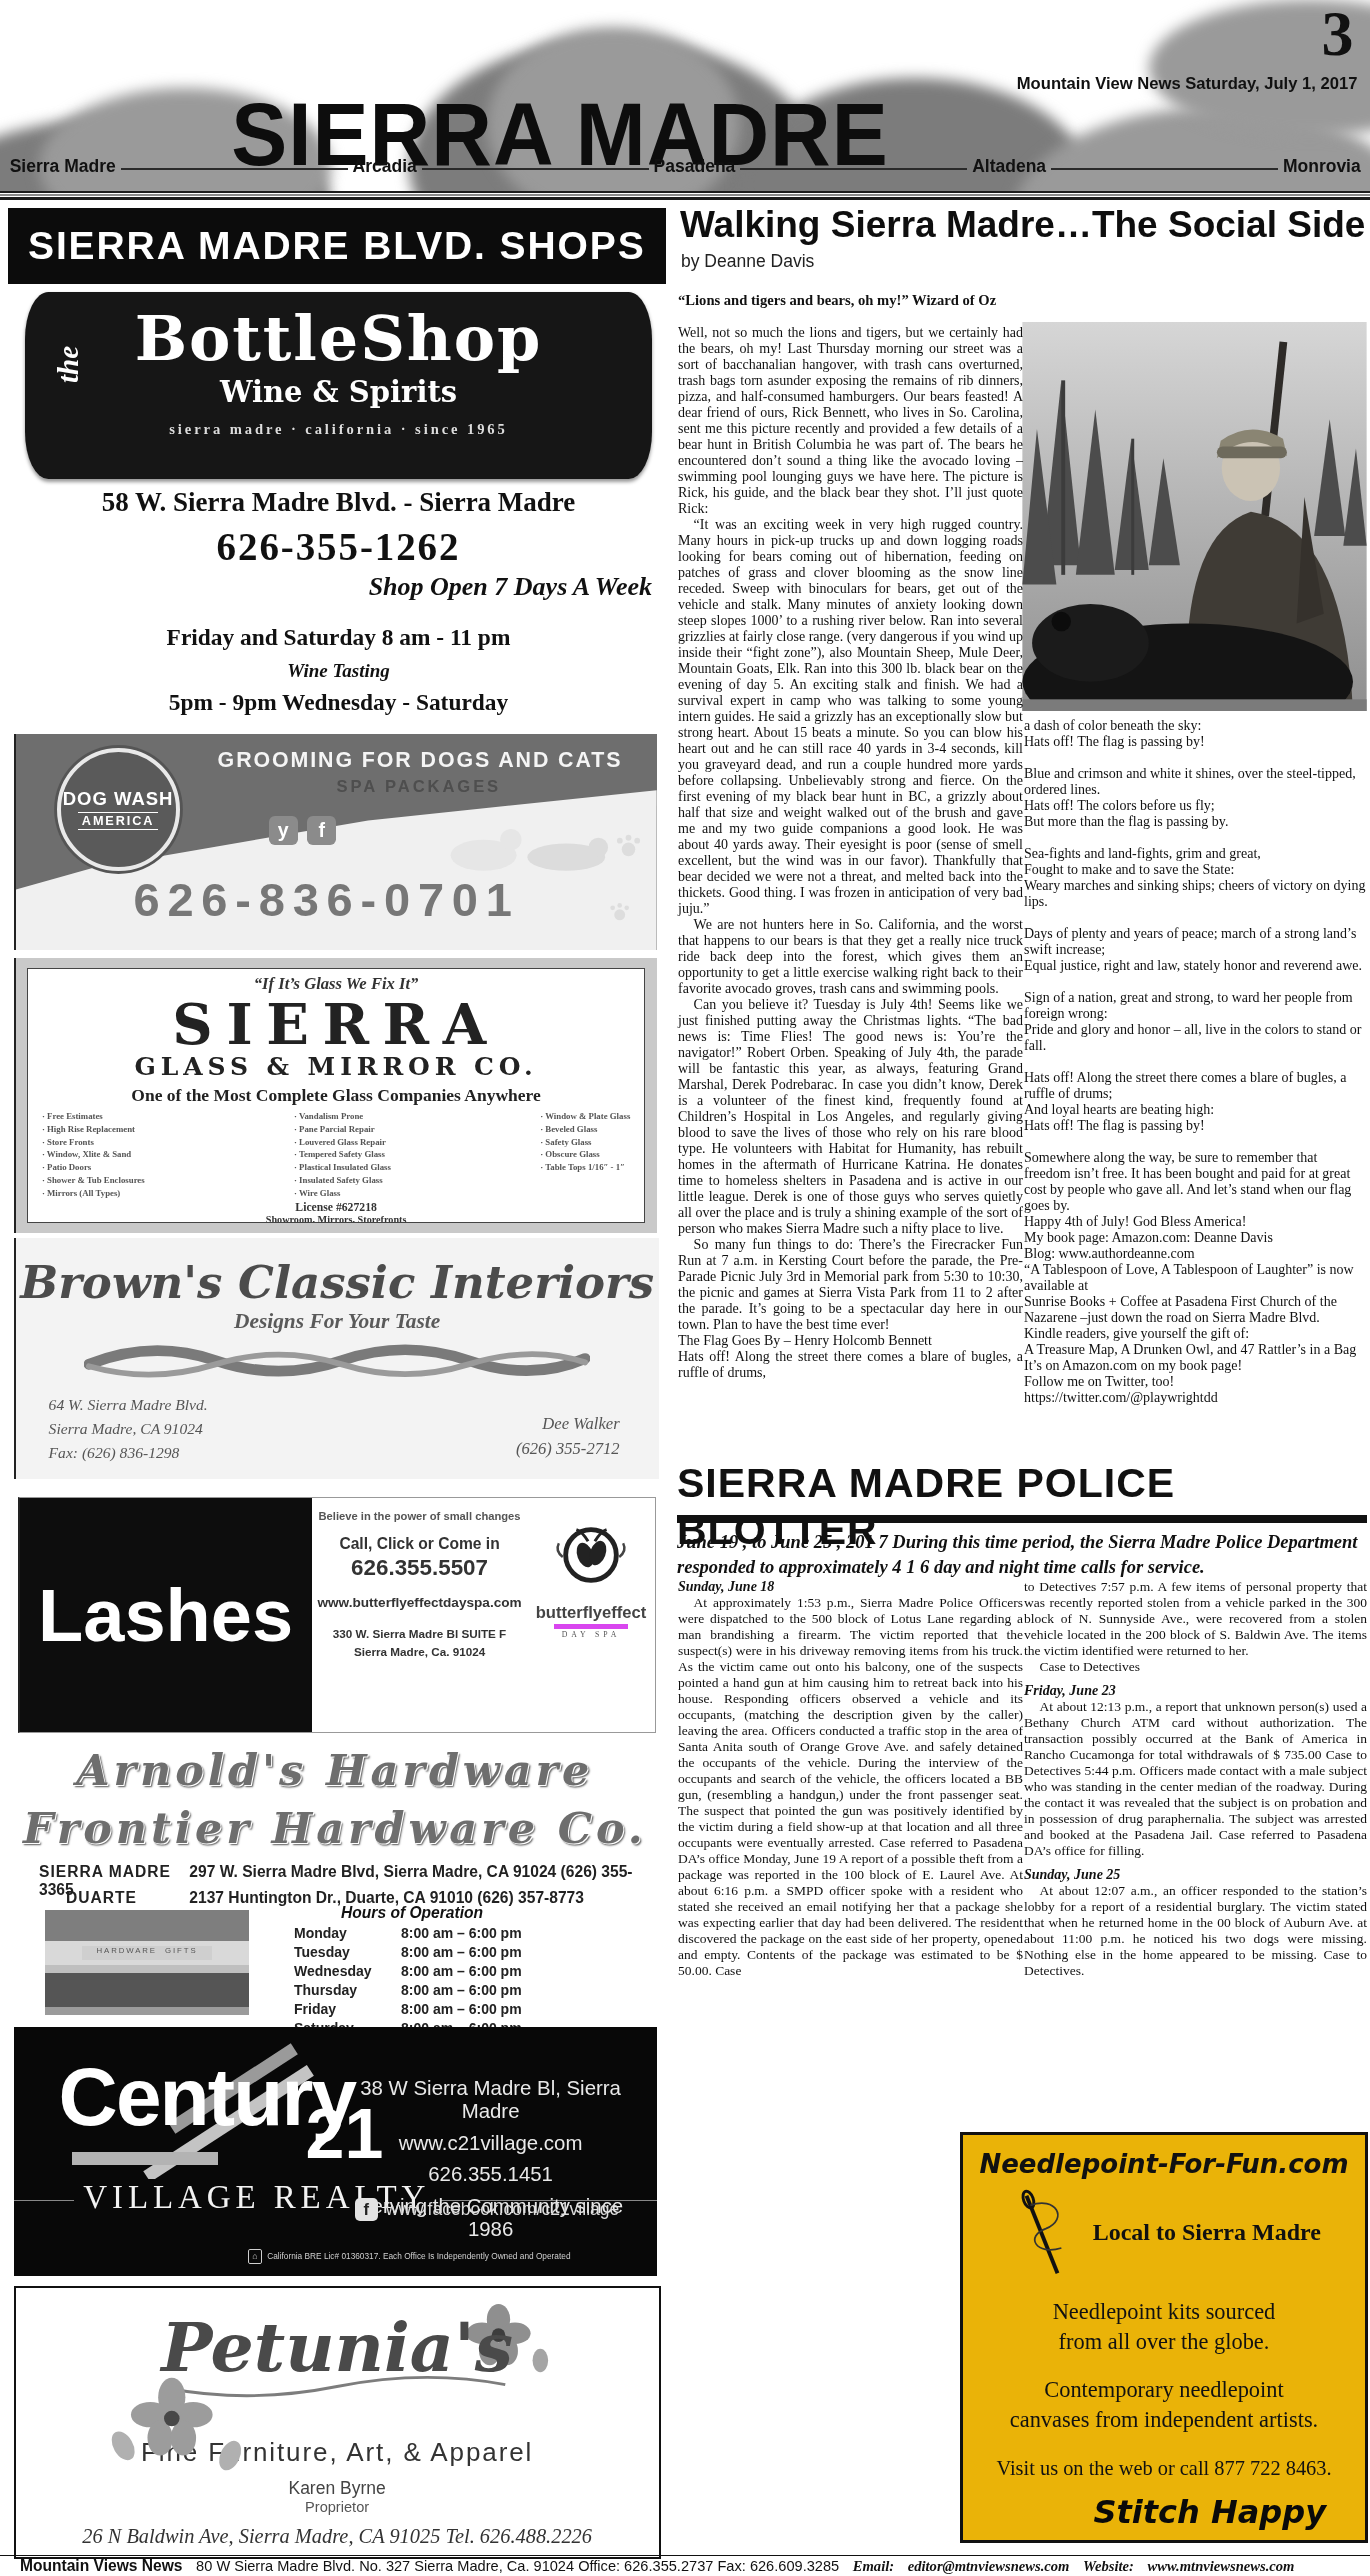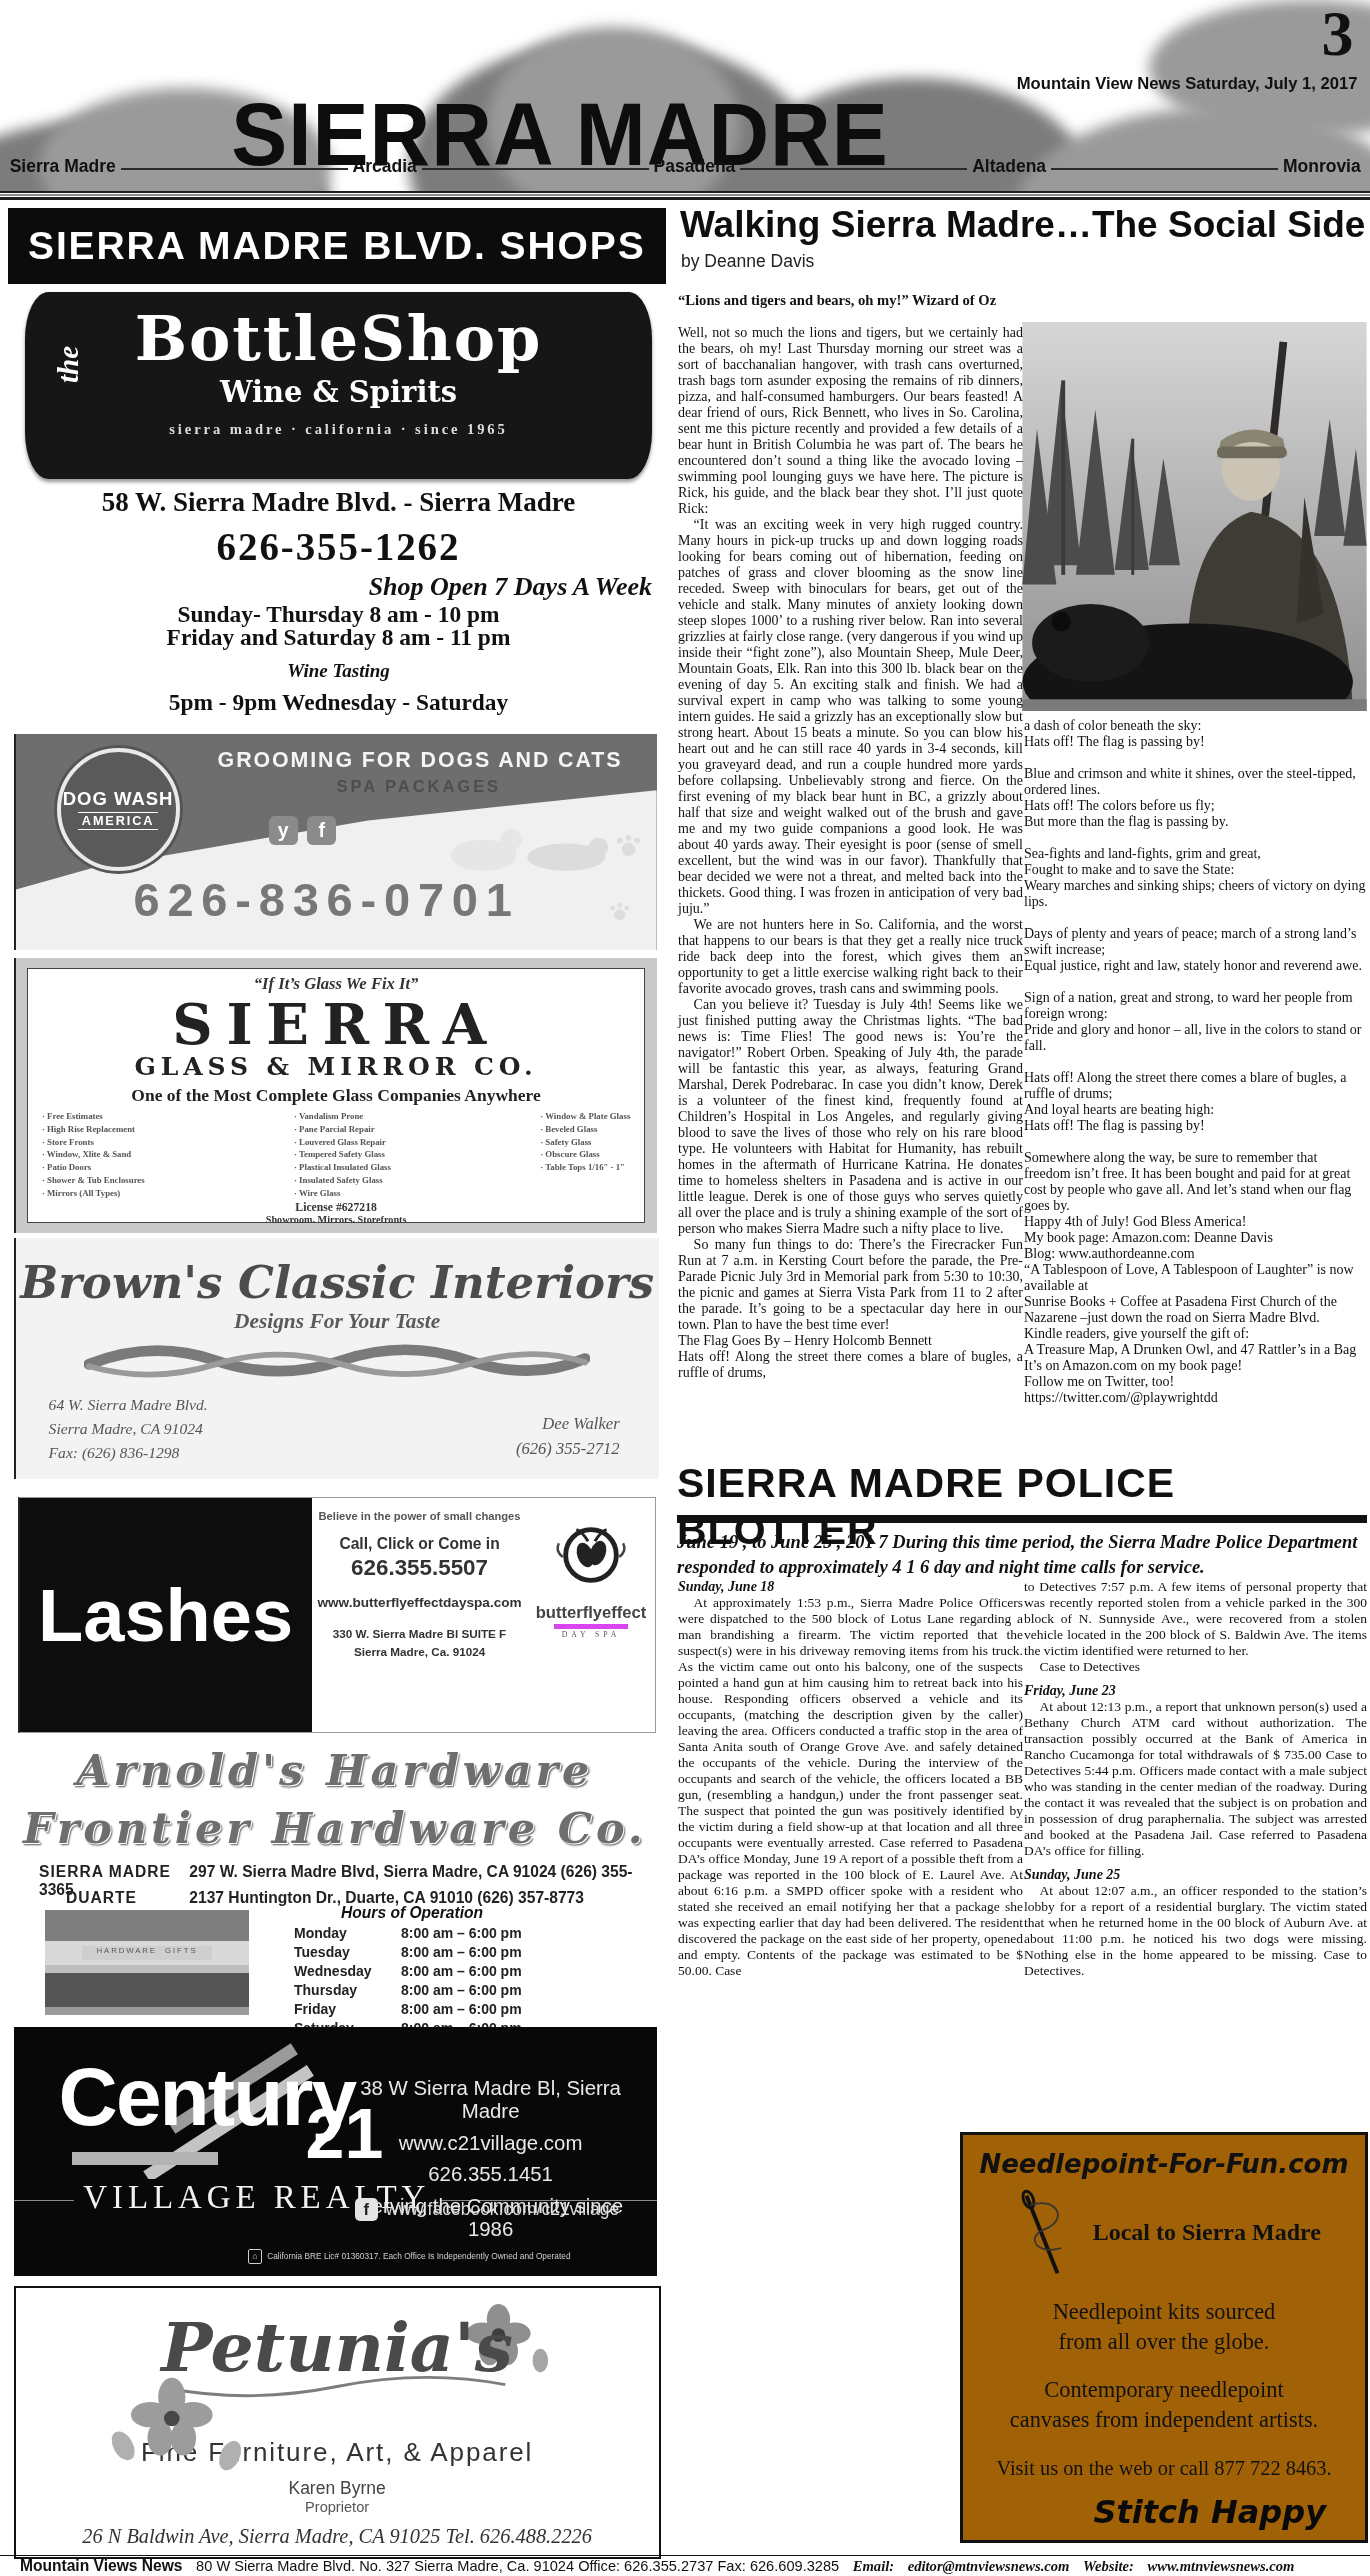--- a/index.html
+++ b/index.html
@@ -155,21 +155,21 @@
   .bl-intro{left:677px;top:1530px;width:690px;font-size:18.5px;font-weight:bold;font-style:italic;line-height:1.35;}
   .bl-col{position:absolute;font-size:13.5px;line-height:16px;}
   .bl-col p{margin:0;text-indent:15.6px;}
   .bl-day{font-weight:bold;font-style:italic;font-size:14px;}
   .bl-left{left:678px;top:1579px;width:345px;}
   .bl-right{left:1024px;top:1579px;width:343px;}
   .gap8{height:7.8px;}
   .caseline{text-indent:15.6px;}
 
   
-  .np{left:960px;top:2132px;width:408px;height:411px;border:3.9px solid #111;box-sizing:border-box;background:#a16207;text-align:center;overflow:hidden;}
+  .np{left:960px;top:2132px;width:408px;height:411px;border:3.9px solid #111;box-sizing:border-box;background:#eab308;text-align:center;overflow:hidden;}
   .np-title{margin-top:13.6px;font-family:"DejaVu Sans",sans-serif;font-weight:bold;font-style:italic;font-size:26px;letter-spacing:0px;color:#111;}
   .np-row{display:flex;align-items:center;justify-content:center;gap:15.6px;margin-top:7.8px;}
   .np-local{font-size:24px;font-weight:bold;color:#111;}
   .np-p{font-size:22.4px;line-height:1.35;margin-top:17.5px;white-space:pre-line;color:#111;}
   .np-call{font-size:20.4px;margin-top:21.4px;color:#111;}
   .np-sign{margin-top:13.6px;text-align:right;padding-right:39px;font-family:"DejaVu Sans",sans-serif;
            font-weight:bold;font-style:italic;font-size:32px;color:#0a0a0a;}
 
   
   .footer{left:0px;top:2555px;width:1371px;height:21.4px;border-top:1.9px solid #111;display:flex;align-items:center;
@@ -212,21 +212,20 @@
 
   <div class="abs bs-banner">
     <div class="bs-the">the</div>
     <div class="bs-name">BottleShop</div>
     <div class="bs-sub">Wine &amp; Spirits</div>
     <div class="bs-tag">sierra madre · california · since 1965</div>
   </div>
   <div class="abs bs-addr">58 W. Sierra Madre Blvd. - Sierra Madre</div>
   <div class="abs bs-phone">626-355-1262</div>
   <div class="abs bs-open">Shop Open 7 Days A Week</div>
-  <div class="abs bs-h1">Sunday- Thursday   8 am - 10 pm</div>
   <div class="abs bs-h2">Friday and Saturday  8 am - 11 pm</div>
   <div class="abs bs-wt">Wine Tasting</div>
   <div class="abs bs-wth">5pm - 9pm Wednesday - Saturday</div>
 
   <div class="abs dogwash">
     <div class="dw-white"></div>
     <div class="dw-badge">
       <span class="b1">DOG WASH</span>
       <span class="b2">AMERICA</span>
     </div>

